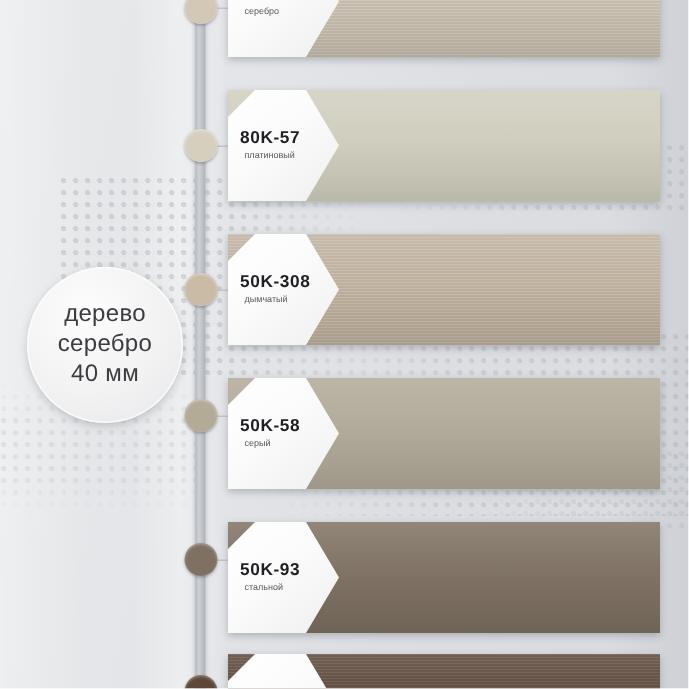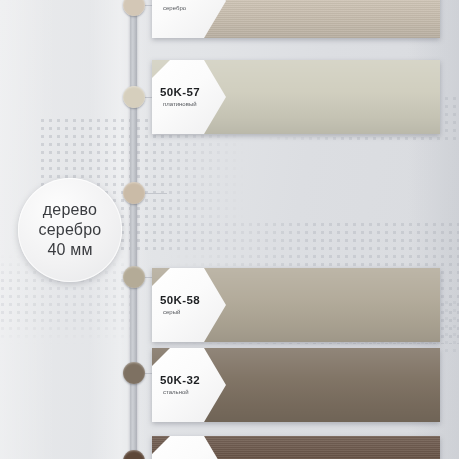--- a/index.html
+++ b/index.html
@@ -165,21 +165,21 @@
     line-height: 8px;
     margin-top: 2px;
     padding-left: 3px;
     white-space: nowrap;
   }
 
   
   #row-0 { top: -36px; }
   #row-1 { top: 60px;  }
   #row-2 { top: 156px; }
-  #row-3 { top: 252px; margin-top: 16px; }
+  #row-3 { top: 252px; }
   #row-4 { top: 348px; }
   #row-5 { top: 436px; height: 74px; }
 
   #node-0 { top: -6px;  }
   #node-1 { top: 86px;  }
   #node-2 { top: 182px; }
   #node-3 { top: 266px; }
   #node-4 { top: 362px; }
   #node-5 { top: 450px; }
 
@@ -229,44 +229,54 @@
       <span class="sub">серебро</span>
     </div>
   </div>
 
   <div class="row" id="row-1">
     <div class="swatch" id="sw-1" style="background: rgb(207, 205, 189);">
       <div class="grain"></div>
       <div class="sheen"></div>
     </div>
     <div class="tag">
-      <span class="code">50K-57</span>
+      <span class="code">80K-57</span>
       <span class="sub">платиновый</span>
     </div>
   </div>
 
+  <div class="row wood" id="row-2">
+    <div class="swatch" id="sw-2" style="background: rgb(195, 181, 162);">
+      <div class="grain"></div>
+      <div class="sheen"></div>
+    </div>
+    <div class="tag">
+      <span class="code">50K-308</span>
+      <span class="sub">дымчатый</span>
+    </div>
+  </div>
 
   <div class="row" id="row-3">
     <div class="swatch" id="sw-3" style="background: rgb(176, 168, 151);">
       <div class="grain"></div>
       <div class="sheen"></div>
     </div>
     <div class="tag">
       <span class="code">50K-58</span>
       <span class="sub">серый</span>
     </div>
   </div>
 
   <div class="row" id="row-4">
     <div class="swatch" id="sw-4" style="background: rgb(124, 111, 96);">
       <div class="grain"></div>
       <div class="sheen"></div>
     </div>
     <div class="tag">
-      <span class="code">50K-32</span>
+      <span class="code">50K-93</span>
       <span class="sub">стальной</span>
     </div>
   </div>
 
   <div class="row wood" id="row-5">
     <div class="swatch" id="sw-5" style="background: rgb(90, 68, 54);">
       <div class="grain"></div>
       <div class="sheen"></div>
     </div>
     <div class="tag">

